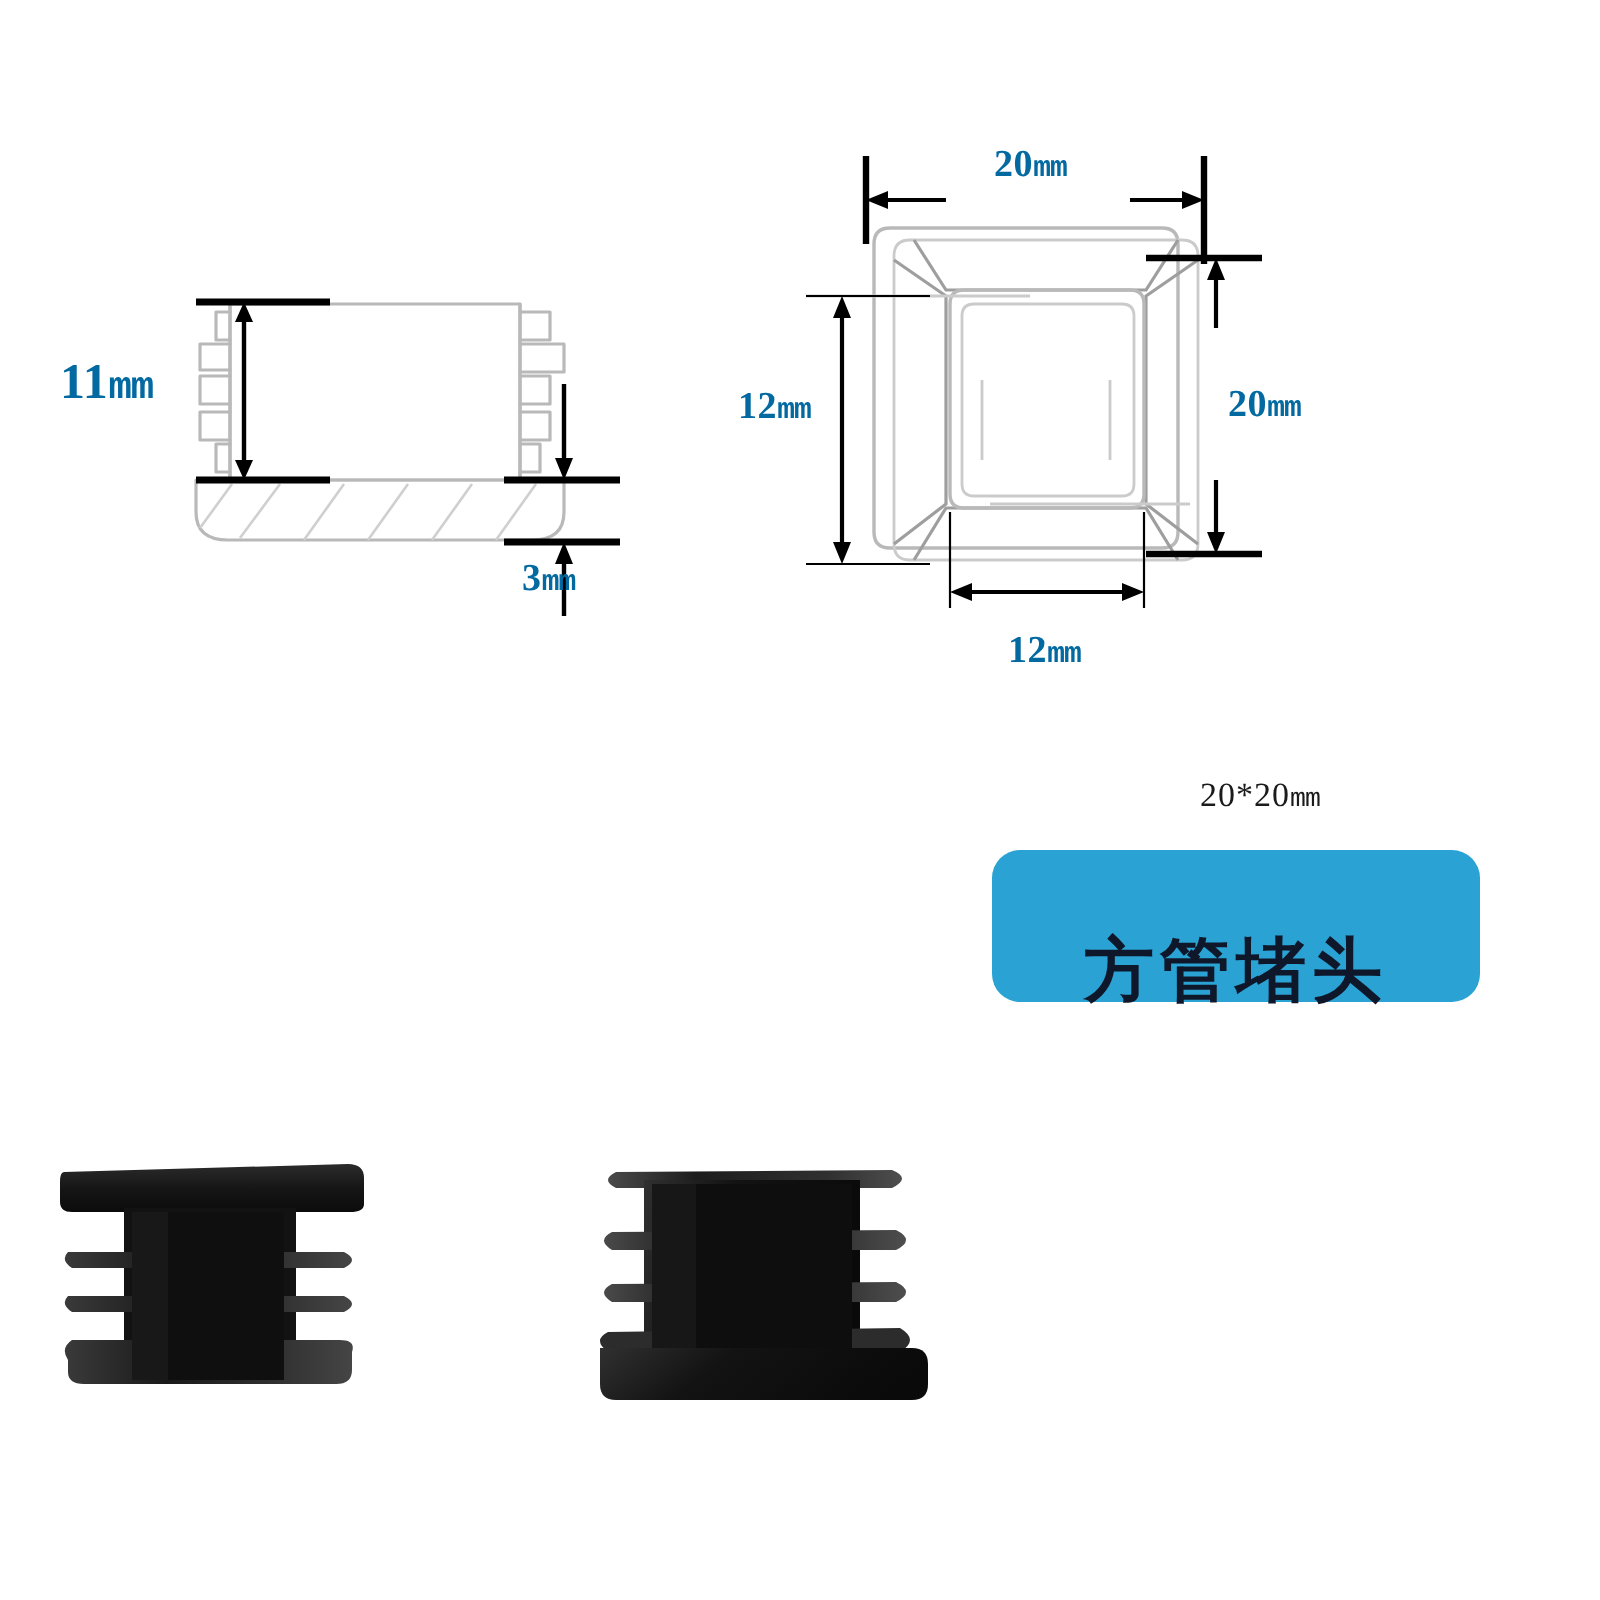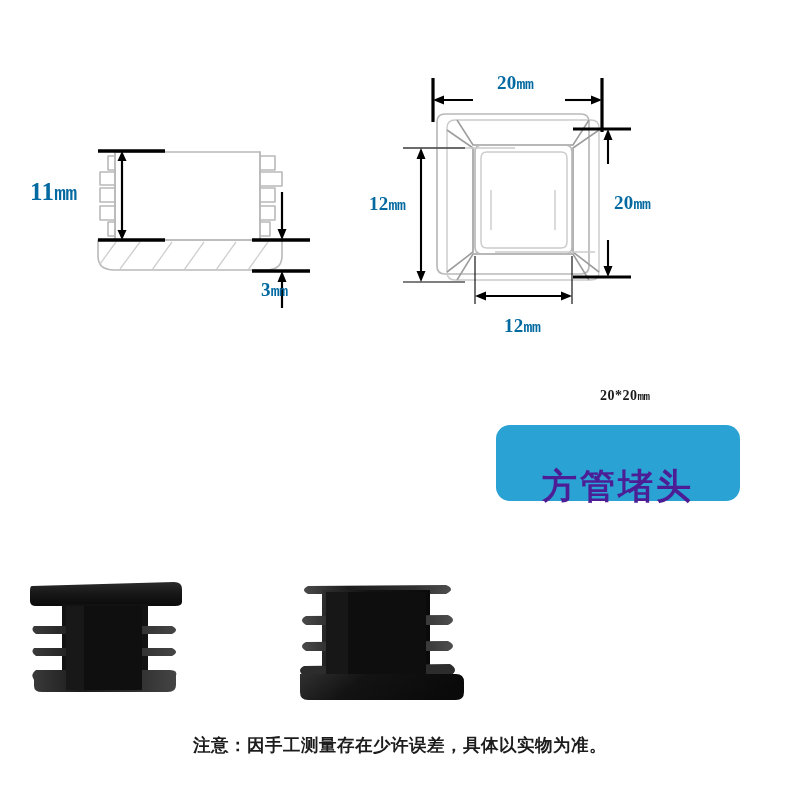--- a/index.html
+++ b/index.html
@@ -38,22 +38,22 @@
     font-weight: 700;
     letter-spacing: -0.5px;
   }
 
   
   .size-caption {
     position: absolute;
     left: 600px;
     top: 388px;
     font-family: "Liberation Serif", "DejaVu Serif", serif;
-    font-weight: 700;
-    font-size: 14px;
+    font-weight: 400;
+    font-size: 17px;
     color: #1b1b1b;
     letter-spacing: 0.5px;
     white-space: nowrap;
   }
   .size-caption .u {
     font-size: 0.78em;
     font-family: "Liberation Mono", "DejaVu Sans Mono", monospace;
     letter-spacing: -0.5px;
   }
 
@@ -67,21 +67,21 @@
     background: #2aa3d4;
     border-radius: 14px;
     display: flex;
     align-items: center;
     justify-content: center;
   }
   .pill-text {
     font-family: "DejaVu Sans", "Liberation Sans", sans-serif;
     font-size: 35px;
     font-weight: 700;
-    color: #4c1d95;
+    color: #0f172a;
     letter-spacing: 3px;
     line-height: 1;
     margin-top: 46px;
   }
 
   
   .note {
     position: absolute;
     left: 0;
     right: 0;
@@ -322,15 +322,14 @@
       <path d="M 28 84 Q 20 88 28 93 L 170 93 Q 180 88 170 83 Z" fill="url(#gfin2)"></path>
 
       <path d="M 26 108 Q 18 112 26 118 L 172 118 Q 182 112 172 106 Z" fill="#2c2c2c"></path>
       <path d="M 22 116 L 178 116 Q 186 116 186 124 L 186 134 Q 186 142 178 142 L 30 142 Q 22 142 22 134 Z" fill="url(#gblk2)"></path>
 
       <path d="M 48 34 L 148 34 L 148 116 L 48 116 Z" fill="#0e0e0e"></path>
       <path d="M 48 34 L 70 34 L 70 116 L 48 116 Z" fill="#1f1f1f" opacity="0.55"></path>
     </svg>
   </div>
 
-  <div class="note">注意：因手工测量存在少许误差，具体以实物为准。</div>
 
 </div>
 
 </body></html>

